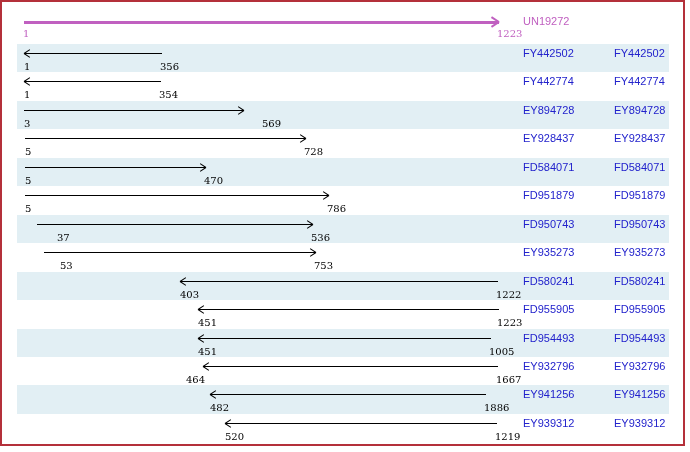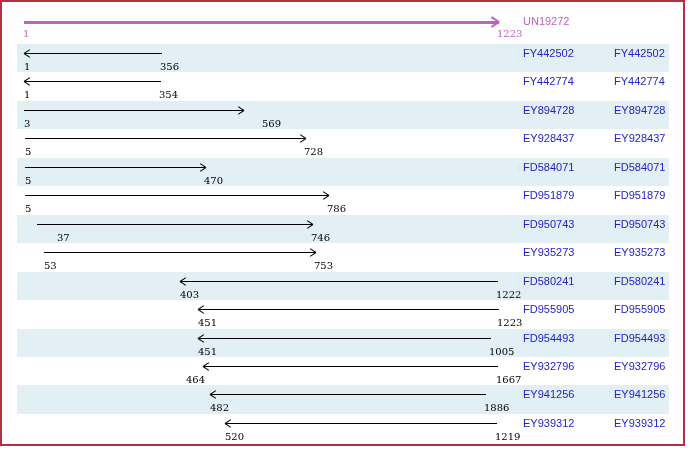--- a/index.html
+++ b/index.html
@@ -96,27 +96,27 @@
     <div class="headline" style="width: 7px; height: 1px; background: rgb(0, 0, 0); top: 192.5px; left: 320px; transform-origin: 100% 50%; transform: rotate(-33deg);"></div>
     <div class="headline" style="width: 7px; height: 1px; background: rgb(0, 0, 0); top: 192.5px; left: 320px; transform-origin: 100% 50%; transform: rotate(33deg);"></div>
     <span class="num" style="left: 23px; top: 202px;">5</span>
     <span class="num" style="left: 325px; top: 202px;">786</span>
     <span class="acc" style="left: 521px; top: 187px;">FD951879</span>
     <span class="acc" style="left: 612px; top: 187px;">FD951879</span>
     <div class="shaft" style="left: 35px; top: 221.5px; width: 276px; height: 1px; background: rgb(0, 0, 0);"></div>
     <div class="headline" style="width: 7px; height: 1px; background: rgb(0, 0, 0); top: 221.5px; left: 304px; transform-origin: 100% 50%; transform: rotate(-33deg);"></div>
     <div class="headline" style="width: 7px; height: 1px; background: rgb(0, 0, 0); top: 221.5px; left: 304px; transform-origin: 100% 50%; transform: rotate(33deg);"></div>
     <span class="num" style="left: 35px; top: 231px; margin-left: 20px;">37</span>
-    <span class="num" style="left: 309px; top: 231px;">746</span>
+    <span class="num" style="left: 309px; top: 231px;">536</span>
     <span class="acc" style="left: 521px; top: 216px;">FD950743</span>
     <span class="acc" style="left: 612px; top: 216px;">FD950743</span>
     <div class="shaft" style="left: 42px; top: 249.5px; width: 272px; height: 1px; background: rgb(0, 0, 0);"></div>
     <div class="headline" style="width: 7px; height: 1px; background: rgb(0, 0, 0); top: 249.5px; left: 307px; transform-origin: 100% 50%; transform: rotate(-33deg);"></div>
     <div class="headline" style="width: 7px; height: 1px; background: rgb(0, 0, 0); top: 249.5px; left: 307px; transform-origin: 100% 50%; transform: rotate(33deg);"></div>
-    <span class="num" style="left: 42px; top: 259px;">53</span>
+    <span class="num" style="left: 58px; top: 259px;">53</span>
     <span class="num" style="left: 312px; top: 259px;">753</span>
     <span class="acc" style="left: 521px; top: 244px;">EY935273</span>
     <span class="acc" style="left: 612px; top: 244px;">EY935273</span>
     <div class="shaft" style="left: 178px; top: 278.5px; width: 318px; height: 1px; background: rgb(0, 0, 0);"></div>
     <div class="headline" style="width: 7px; height: 1px; background: rgb(0, 0, 0); top: 278.5px; left: 178px; transform-origin: 0px 50%; transform: rotate(33deg);"></div>
     <div class="headline" style="width: 7px; height: 1px; background: rgb(0, 0, 0); top: 278.5px; left: 178px; transform-origin: 0px 50%; transform: rotate(-33deg);"></div>
     <span class="num" style="left: 178px; top: 288px;">403</span>
     <span class="num" style="left: 494px; top: 288px;">1222</span>
     <span class="acc" style="left: 521px; top: 273px;">FD580241</span>
     <span class="acc" style="left: 612px; top: 273px;">FD580241</span>

